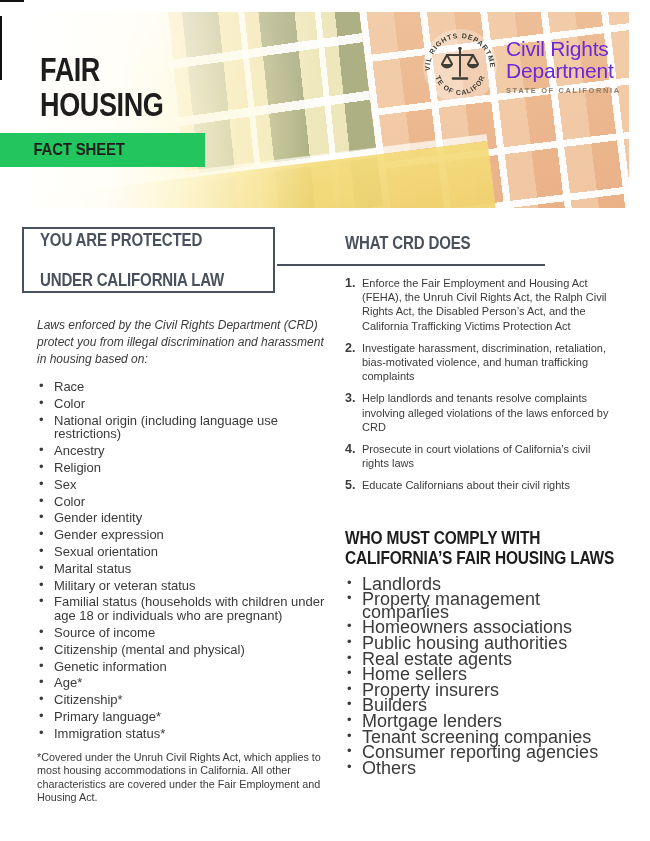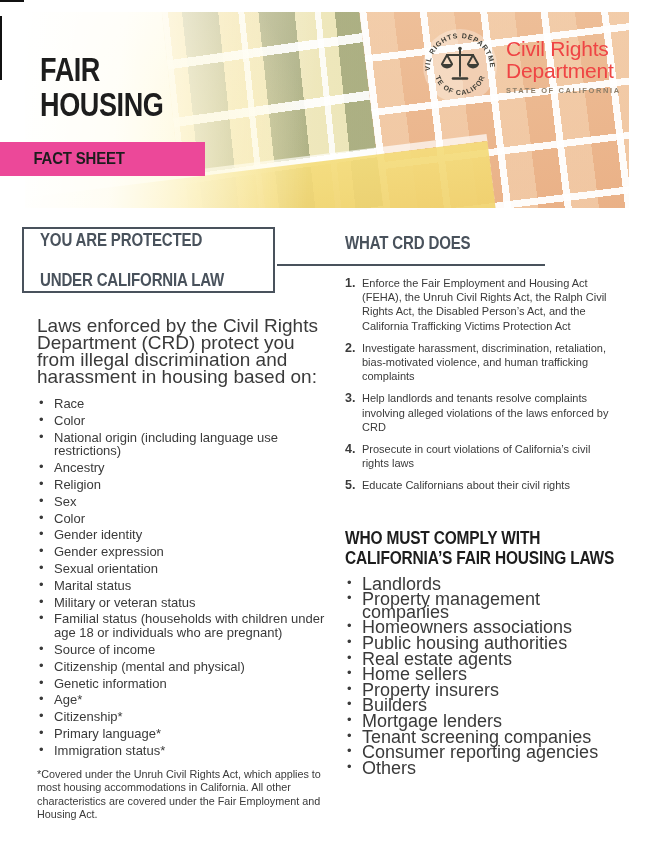--- a/index.html
+++ b/index.html
@@ -54,51 +54,51 @@
     background:linear-gradient(95deg,rgba(255,255,255,1) 0%,rgba(255,255,255,.88) 16%,rgba(255,255,255,.45) 32%,rgba(255,255,255,0) 48%);
   }
 
   
   .title{
     position:absolute;left:40px;top:52px;
     font-weight:800;font-size:33px;line-height:35px;color:#1d1d1d;
     letter-spacing:-.5px;transform:scaleX(.82);transform-origin:0 0;
   }
   .band{
-    position:absolute;left:0;top:142px;width:205px;height:34px;
-    background:#ec4899;display:flex;align-items:center;
+    position:absolute;left:0;top:133px;width:205px;height:34px;
+    background:#22c55e;display:flex;align-items:center;
   }
   .band-label{
     padding-left:38px;font-weight:800;font-size:17px;color:#1d1d1d;
     letter-spacing:-.2px;transform:scaleX(.88);transform-origin:0 50%;white-space:nowrap;
   }
 
   
   .logo{position:absolute;left:420px;top:26px;display:flex;align-items:flex-start;}
   .seal{width:80px;height:80px;flex:0 0 auto;}
   .logo-text{margin-left:6px;margin-top:12px;}
-  .org{font-size:21px;line-height:22px;color:#ef4444;letter-spacing:-.2px;}
+  .org{font-size:21px;line-height:22px;color:#6d28d9;letter-spacing:-.2px;}
   .org-sub{margin-top:4px;font-size:7.5px;font-weight:700;letter-spacing:1.6px;color:#8d7e68;white-space:nowrap;}
 
   
   .slate{color:#49525c;}
   .cond{font-weight:800;letter-spacing:-.2px;transform:scaleX(.86);transform-origin:0 50%;white-space:nowrap;}
 
   .box{
     position:absolute;left:22px;top:227px;width:253px;height:66px;
     border:2px solid #49525c;background:#fff;
     display:flex;flex-direction:column;justify-content:center;padding-left:16px;box-sizing:border-box;gap:16px;
   }
   .box .line{font-size:17.5px;line-height:24px;}
 
   .connector{position:absolute;left:277px;top:264px;width:268px;height:2px;background:#49525c;}
 
   
   .col-left{position:absolute;left:37px;top:317px;width:292px;}
-  .intro{margin:0 0 12px 0;font-size:19px;line-height:17px;}
+  .intro{margin:0 0 12px 0;font-size:12px;line-height:17px;font-style:italic;}
   ul.bullets{list-style:none;margin:0;padding:0;}
   ul.bullets li{
     position:relative;padding-left:17px;margin-bottom:3px;
     font-size:13px;line-height:13.8px;
   }
   ul.bullets li::before{content:"•";position:absolute;left:2px;top:-1px;font-size:13px;}
   .footnote{margin:10px 0 8px 0;font-size:10.8px;line-height:13.6px;}
 
   
   .col-right{position:absolute;left:345px;top:232px;width:272px;}

